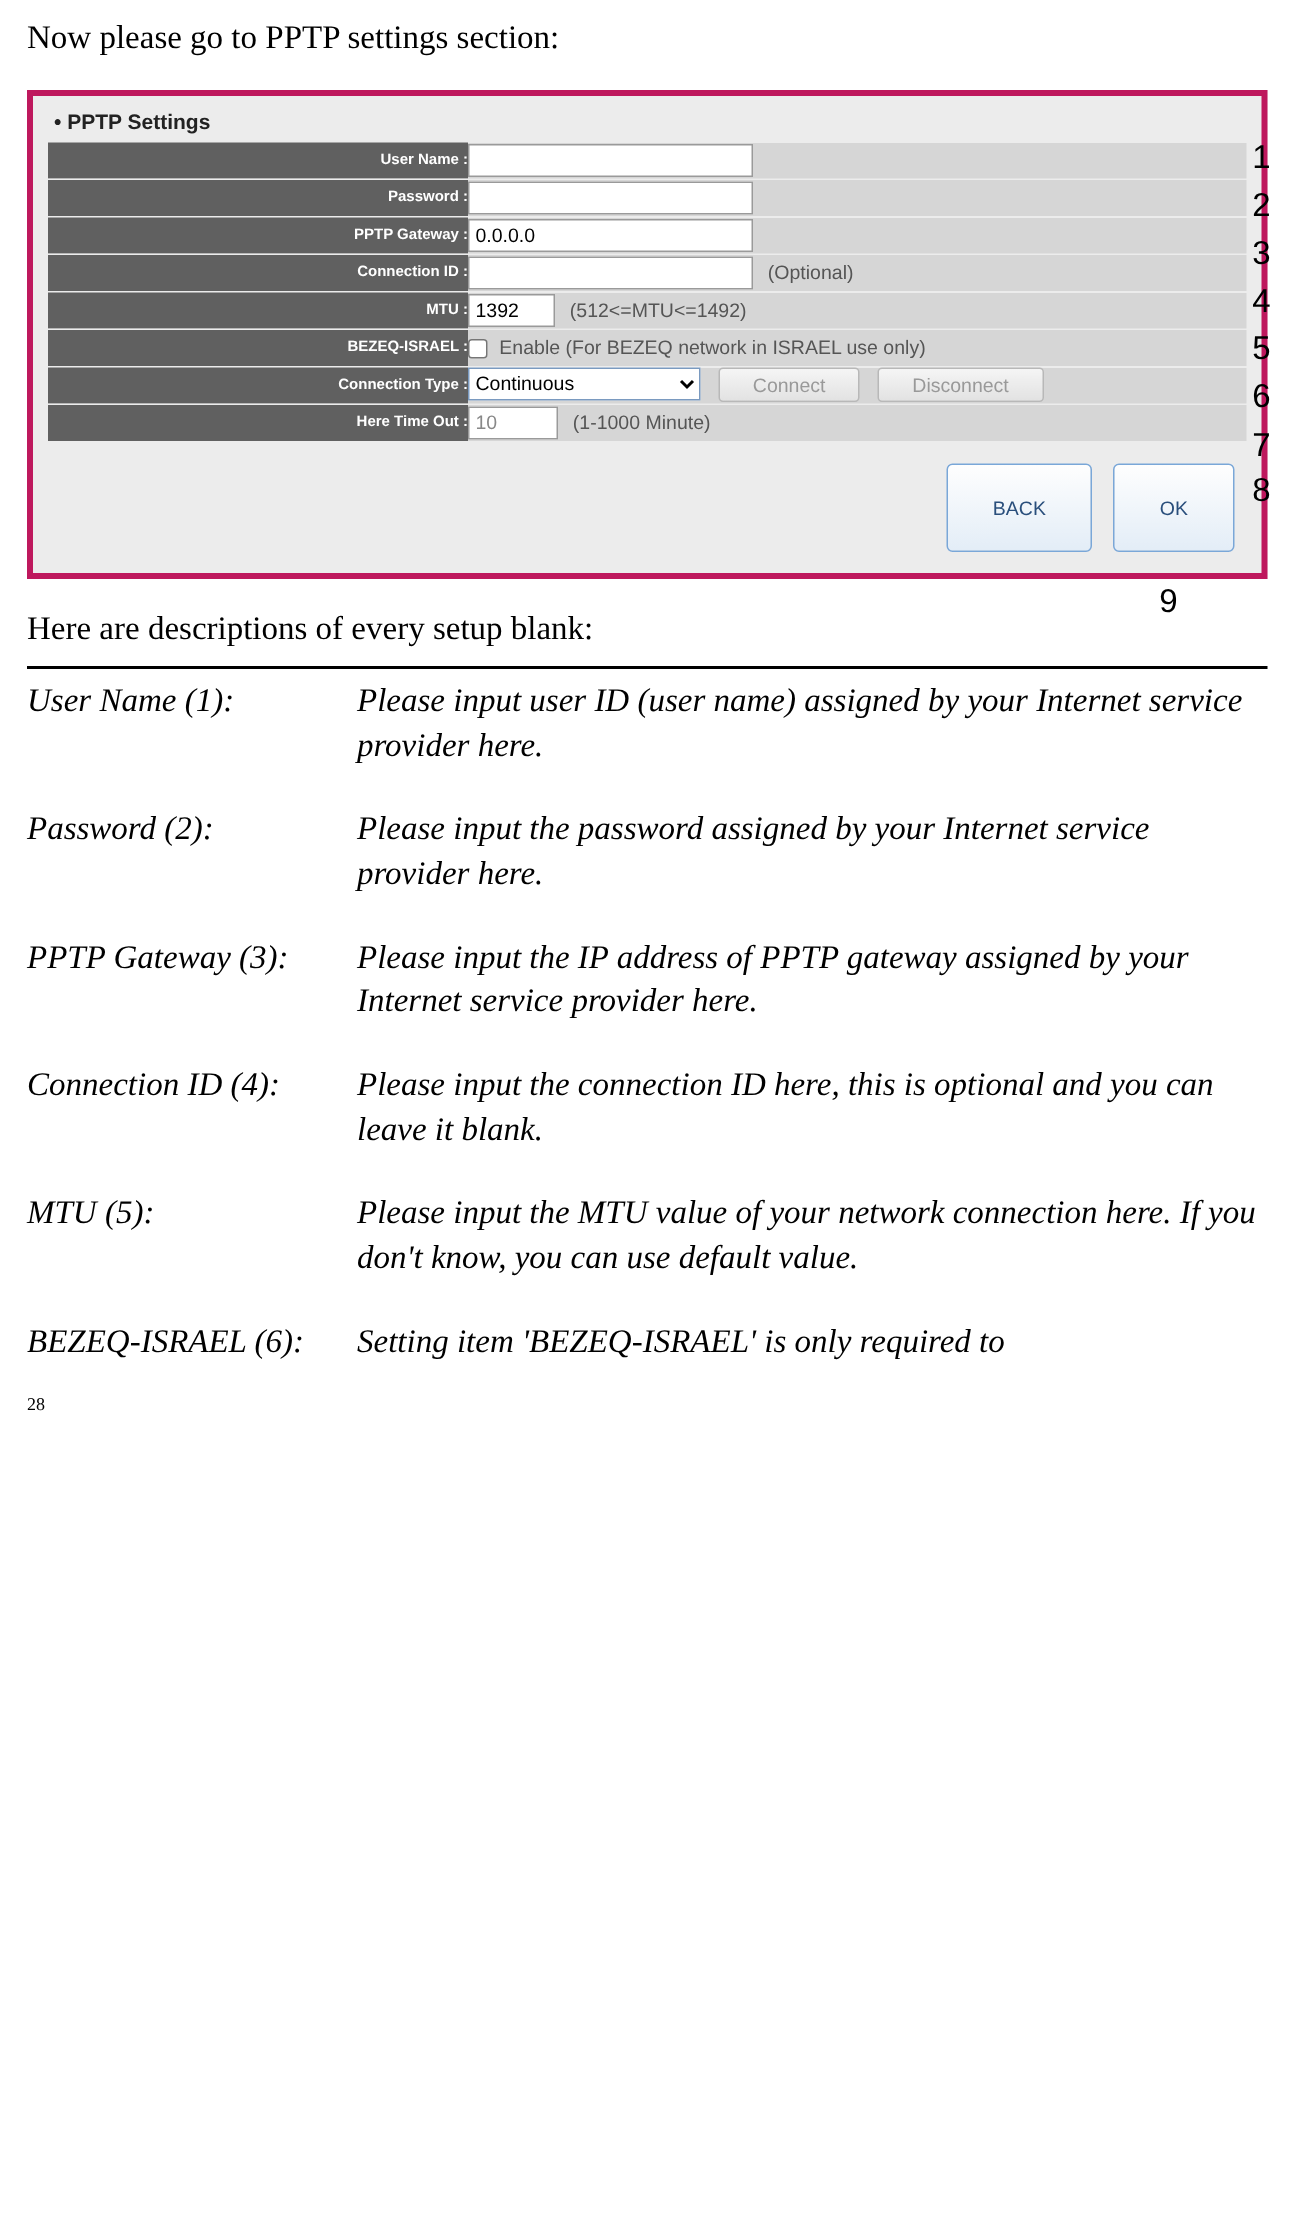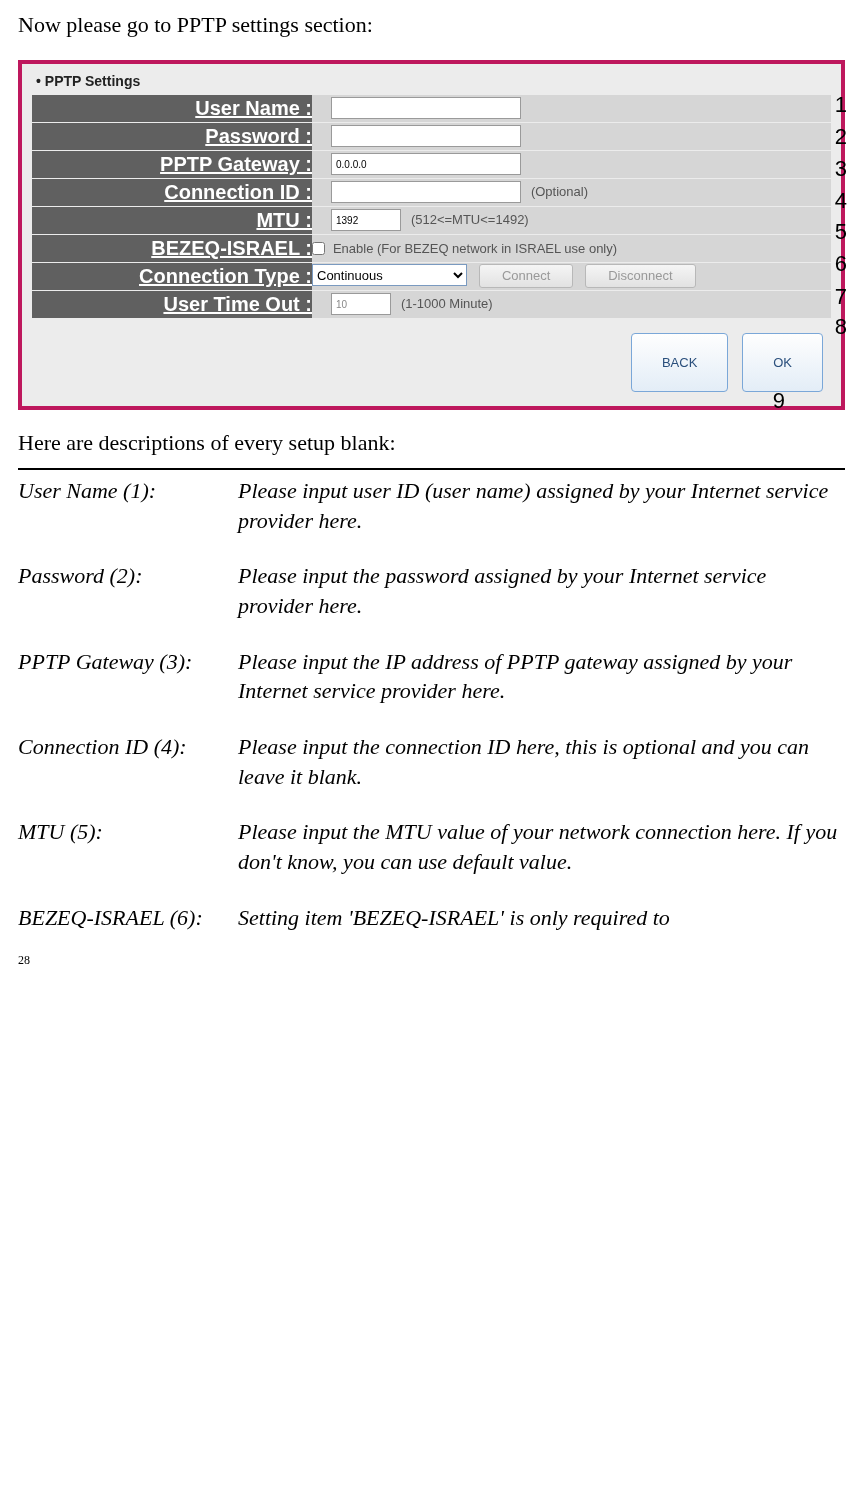--- a/index.html
+++ b/index.html
@@ -43,41 +43,39 @@
   }
   td.lbl {
     width: 280px;
     background: #606060;
     color: #fff;
     text-align: right;
     padding: 4px 8px;
     border-bottom: 1px solid #ececec;
     font-weight: bold;
     height: 24px;
-    font-size: 20px;
-    text-decoration: underline;
+    font-size: 10px;
   }
   td.val {
     background: #d6d6d6;
     border-bottom: 1px solid #ececec;
     padding: 3px 8px;
     position: relative;
     height: 24px;
   }
   input.txt {
     border: 1px solid #9a9a9a;
     background: #fff;
-    font-size: 10px;
+    font-size: 13px;
     padding: 2px 4px;
     box-sizing: border-box;
     height: 22px;
-    margin-left: 19px;
   }
   input.txt.wide { width: 190px; }
-  input.txt.small { width: 70px; }
+  input.txt.small { width: 58px; }
   input.txt.med { width: 60px; }
   .hint {
     color: #555;
     font-size: 13px;
     margin-left: 6px;
   }
   select.sel {
     border: 1px solid #7a9ac0;
     background: #fff;
     font-size: 13px;
@@ -214,21 +212,21 @@
         <td class="lbl">Connection Type :</td>
         <td class="val">
           <select class="sel">
             <option>Continuous</option>
           </select>
           <span class="btn-flat">Connect</span>
           <span class="btn-flat">Disconnect</span>
         </td>
       </tr>
       <tr>
-        <td class="lbl">User Time Out :</td>
+        <td class="lbl">Here Time Out :</td>
         <td class="val">
           <input class="txt med" type="text" disabled="" value="10" style="">
           <span class="hint">(1-1000 Minute)</span>
         </td>
       </tr>
     </tbody>
       </table>
     <div class="actions">
       <span class="btn">BACK</span>
       <span class="btn">OK</span>

